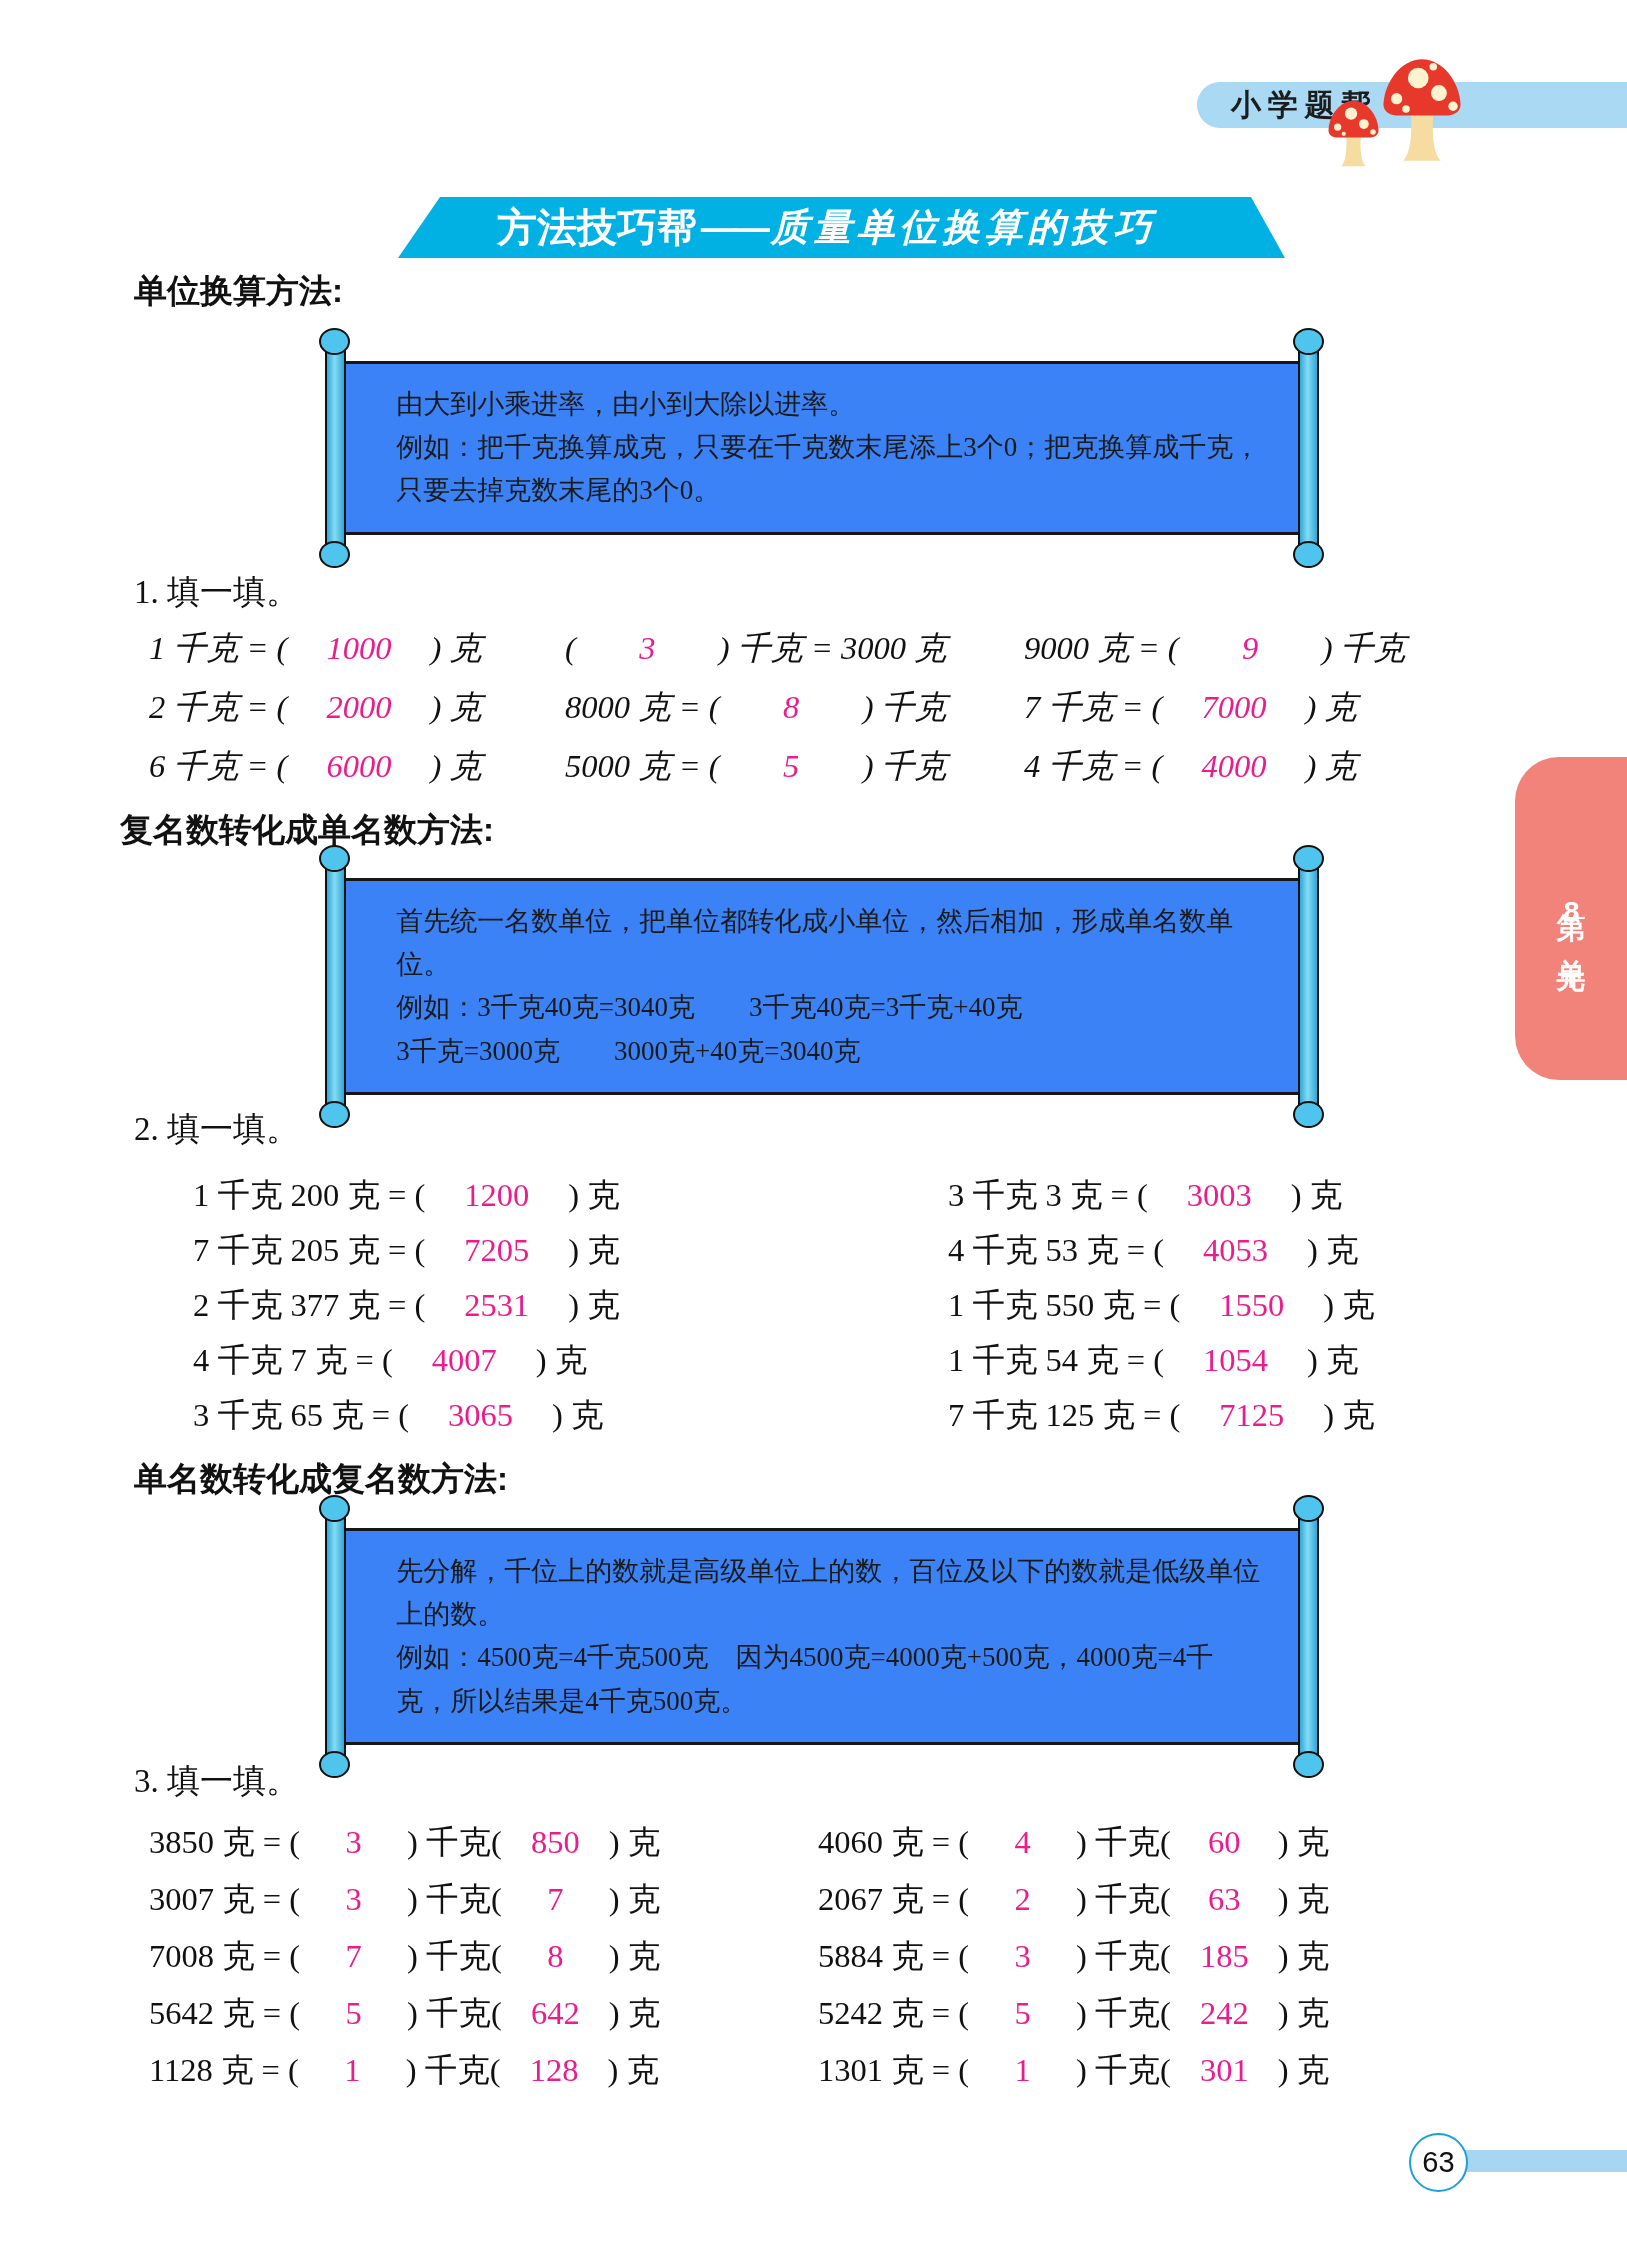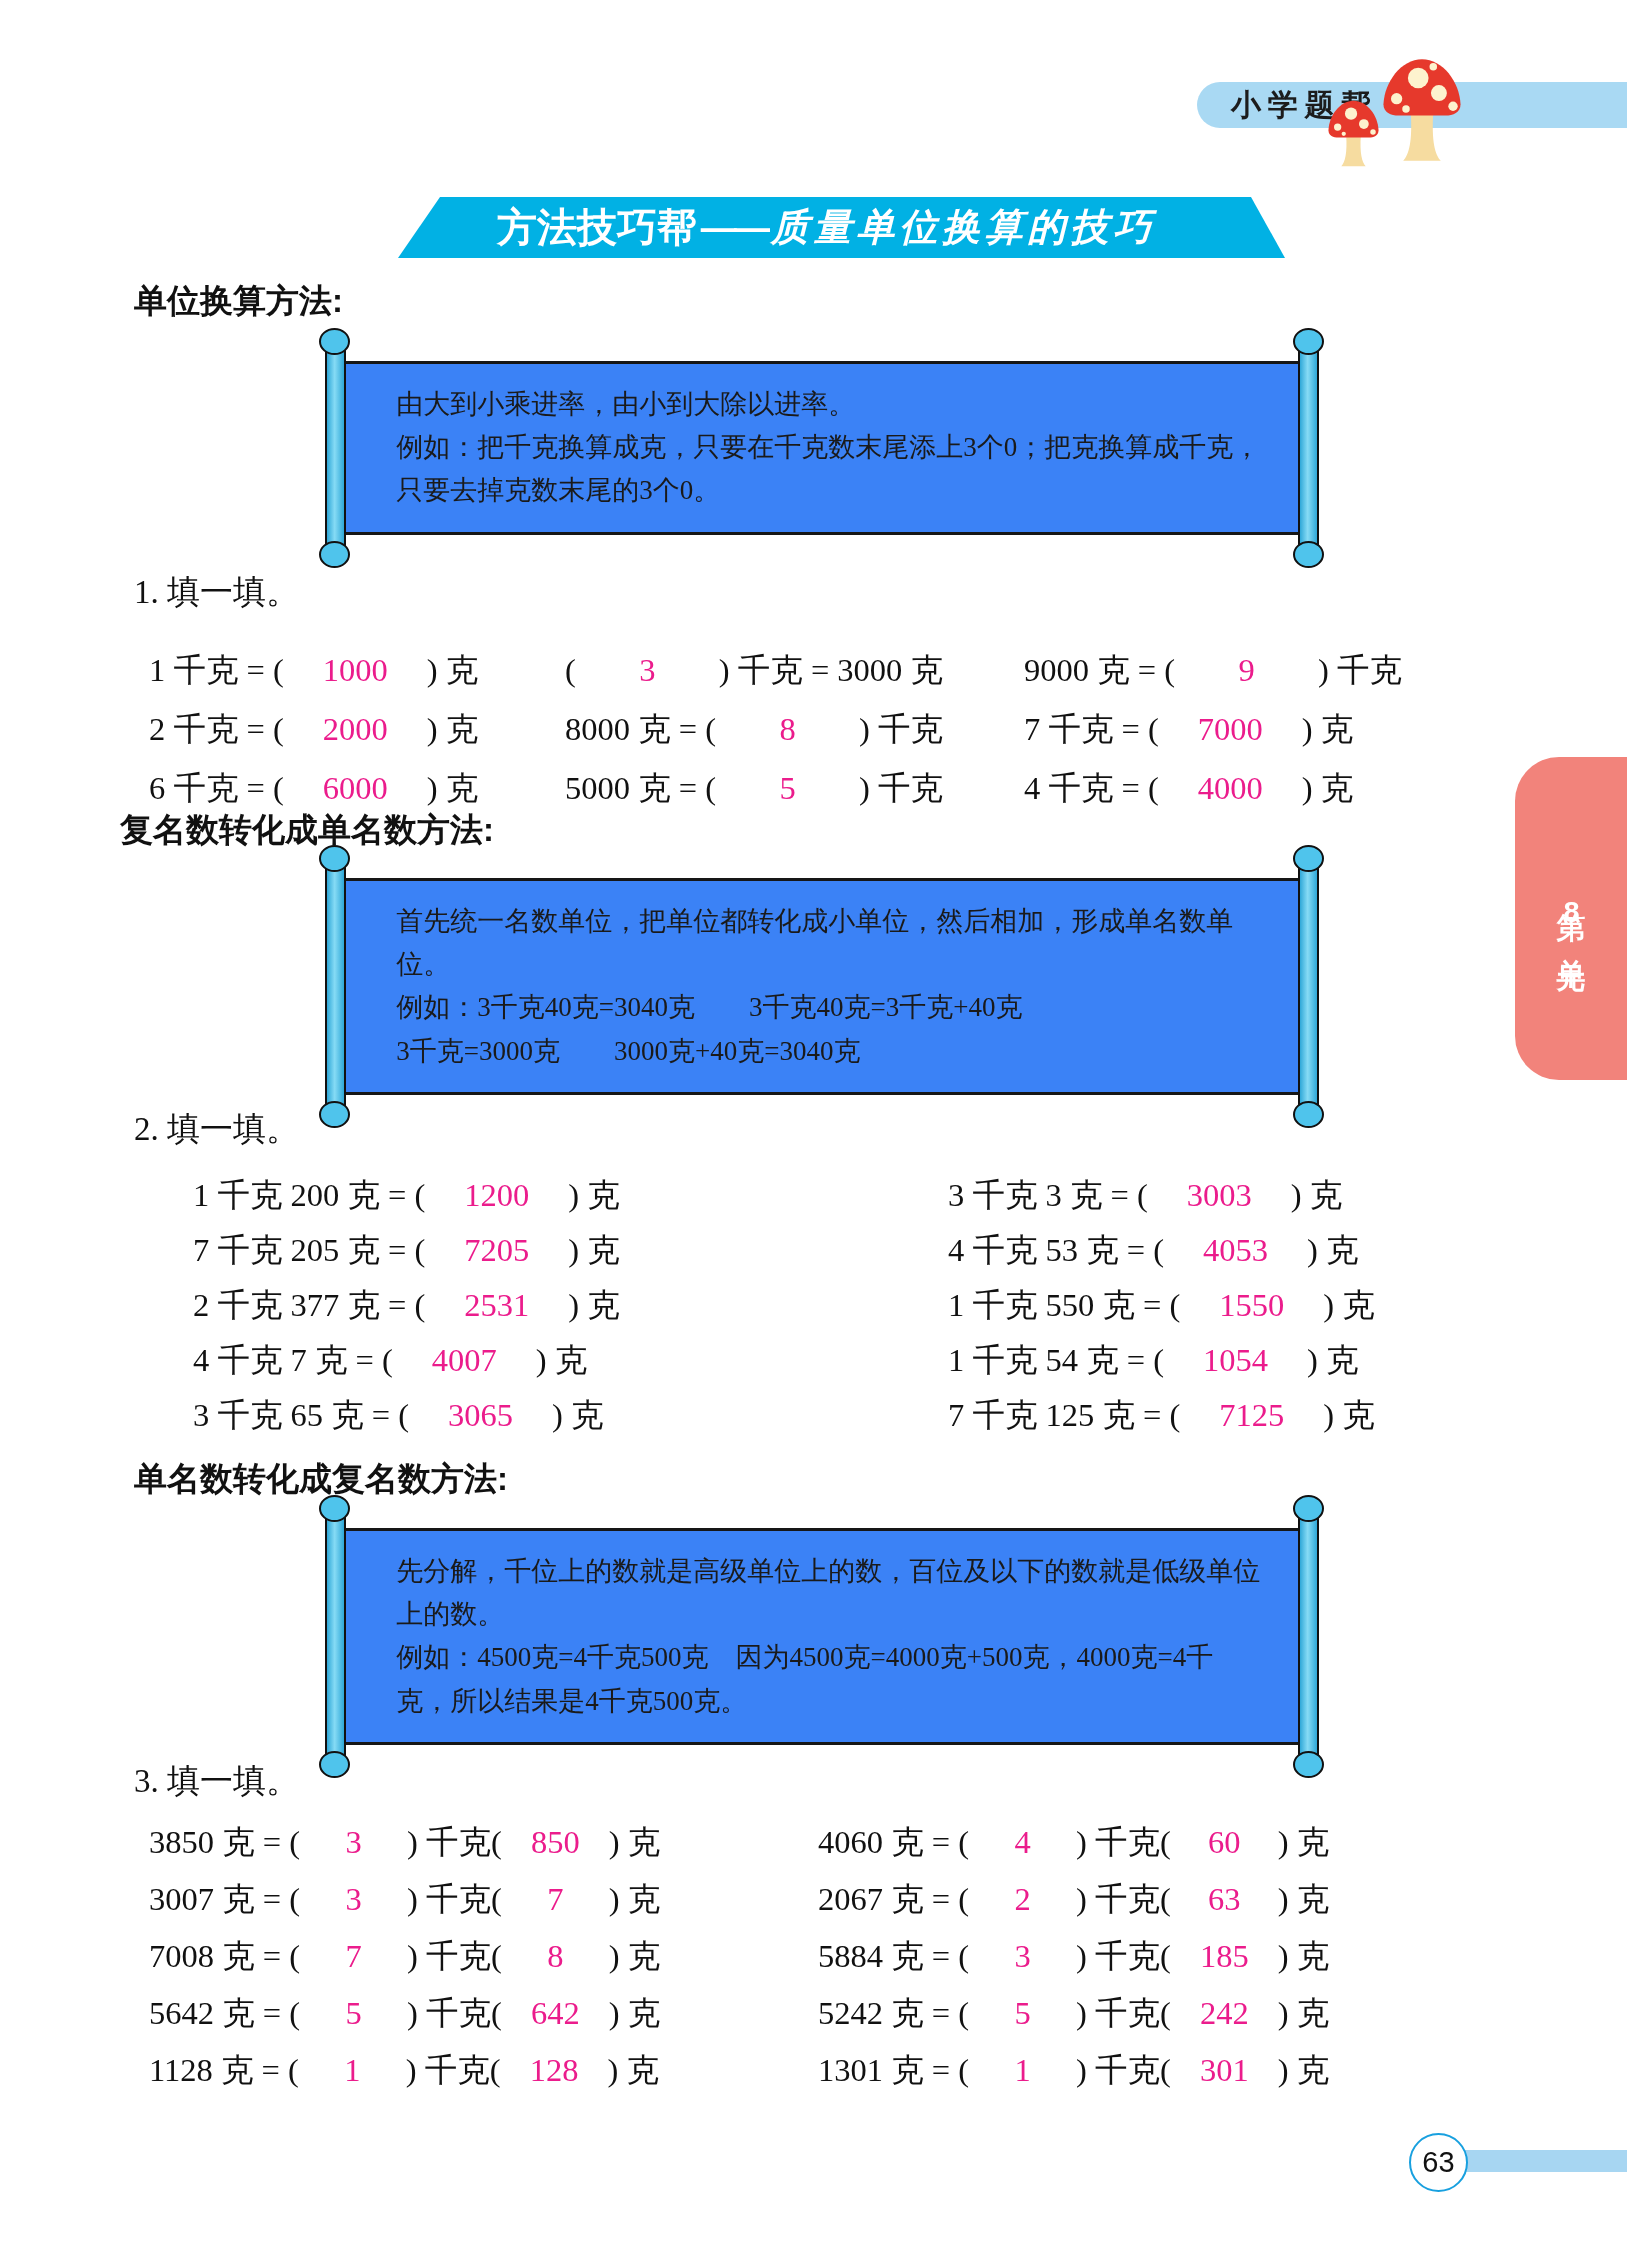--- a/index.html
+++ b/index.html
@@ -20,41 +20,41 @@
   .banner{position:absolute;left:398px;top:197px;width:887px;height:61px;background:#01B1E4;
           clip-path:polygon(42px 0%,853px 0%,887px 100%,0% 100%);}
   .banner-inner{display:flex;align-items:center;height:100%;padding-left:88px;color:#fff;white-space:nowrap;}
   .banner-badge{font-family:"Liberation Sans","DejaVu Sans",sans-serif;font-weight:bold;font-size:40px;margin-left:11px;}
   .banner-dash{font-family:"Liberation Sans","DejaVu Sans",sans-serif;font-weight:bold;font-size:36px;margin:0 3.8px;letter-spacing:-2.9px;}
   .banner-title{font-size:38px;font-style:italic;font-weight:bold;letter-spacing:4.8px;}
 
   
   .h-black{position:absolute;font-family:"Liberation Sans","DejaVu Sans",sans-serif;
            font-weight:bold;font-size:33px;color:#111;white-space:nowrap;}
-  #h1{left:134px;top:279px;} #h2{left:120px;top:808px;} #h3{left:134px;top:1457px;}
+  #h1{left:134px;top:269px;} #h2{left:120px;top:808px;} #h3{left:134px;top:1457px;}
 
   
   .scroll{position:absolute;left:323px;width:998px;padding:25px 0;}
   #box1{top:336px;} #box2{top:853px;} #box3{top:1503px;}
   .paper{margin:0 15.3px;background:#3b82f6;border:3.8px solid #161616;
          padding:19px 40px 19px 55px;font-size:27px;line-height:1.6;color:#1a1a1a;}
   .box-line{min-height:1em;}
   .rod{position:absolute;top:1.9px;bottom:1.9px;width:17px;z-index:3;
        background:linear-gradient(90deg,#2FA8D8,#86DBF5 45%,#2FA8D8);
        border:2.9px solid #111;border-radius:10.5px;}
   .rod.left{left:1.9px;} .rod.right{right:1.9px;}
   .rod::before,.rod::after{content:"";position:absolute;left:-7.6px;width:27px;height:23px;
        background:#4FC4EC;border:2.9px solid #111;border-radius:50%;}
   .rod::before{top:-12.4px;} .rod::after{bottom:-12.4px;}
 
   
   .ex-label{position:absolute;left:134px;font-size:33px;color:#111;white-space:nowrap;}
   #lab1{top:570px;} #lab2{top:1107px;} #lab3{top:1759px;}
   .rows{position:absolute;left:149px;right:57px;}
-  #rows1{top:641px;} #rows2{top:1168px;margin-left:44px;} #rows3{top:1814px;}
+  #rows1{top:619px;font-style:italic;} #rows2{top:1168px;margin-left:44px;} #rows3{top:1814px;}
   .eq-row{display:flex;align-items:center;font-size:32.5px;color:#111;}
   #rows1 .eq-row{height:59px;} #rows2 .eq-row{height:55px;} #rows3 .eq-row{height:57px;}
   .eq-cell{flex:0 0 auto;white-space:nowrap;}
   #rows1 .eq-cell:nth-child(1){width:416px;}
   #rows1 .eq-cell:nth-child(2){width:459px;}
   #rows2 .eq-cell:nth-child(1){width:755px;}
   #rows3 .eq-cell:nth-child(1){width:669px;}
   .ans{color:#EB1C8C;display:inline-block;text-align:center;}
   #rows1 .ans{min-width:143px;} #rows2 .ans{min-width:143px;} #rows3 .ans{min-width:107px;}
 

